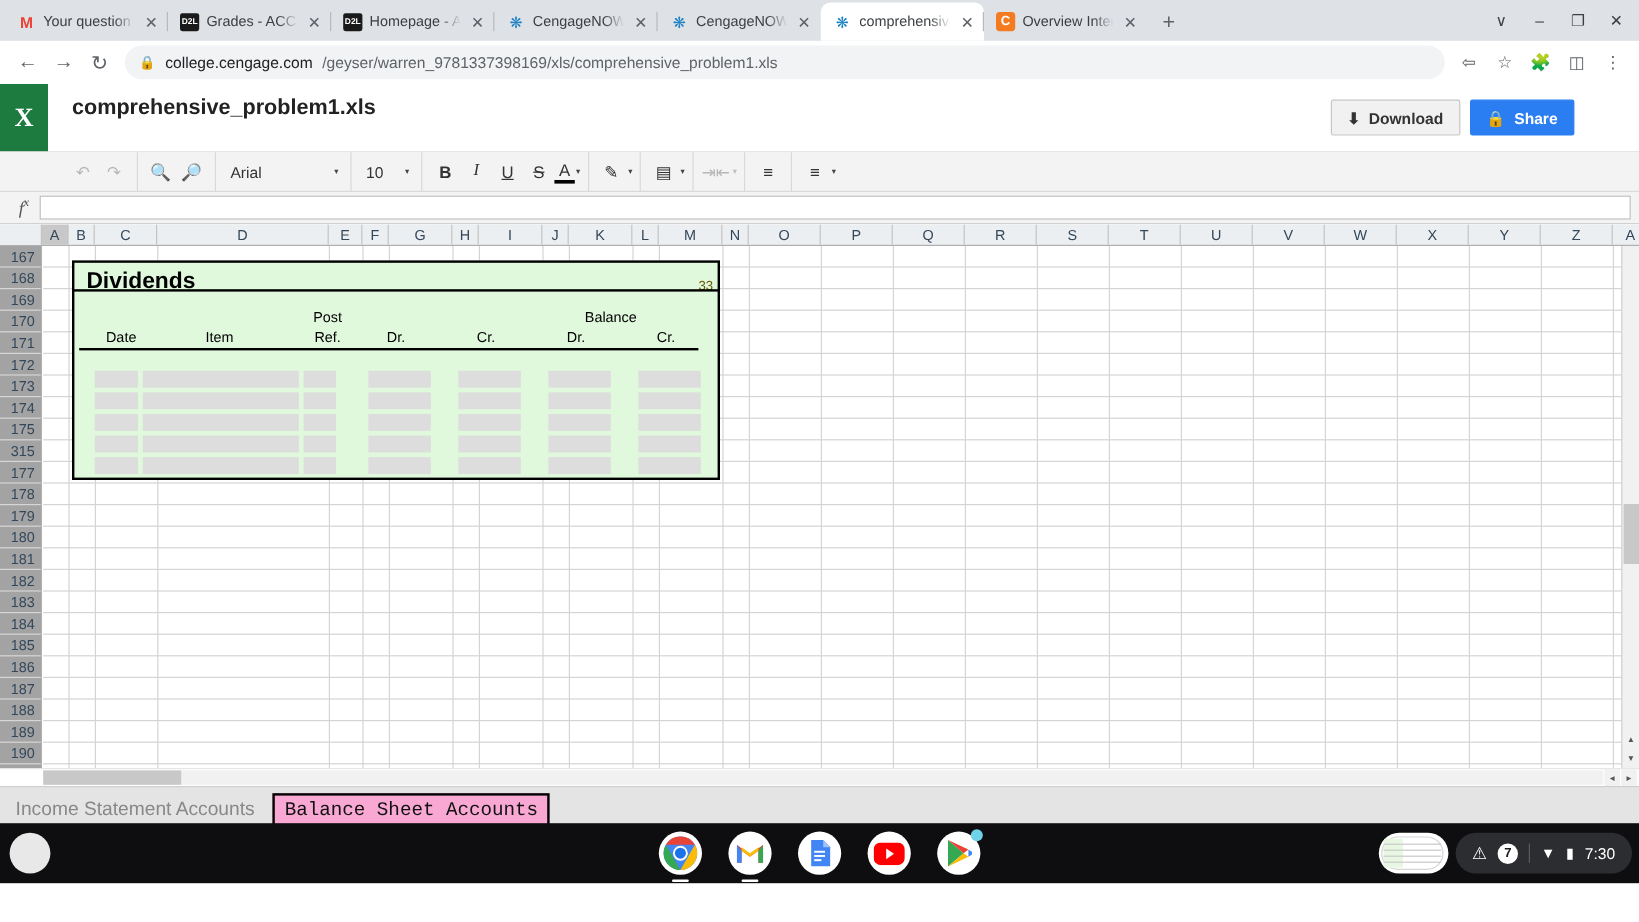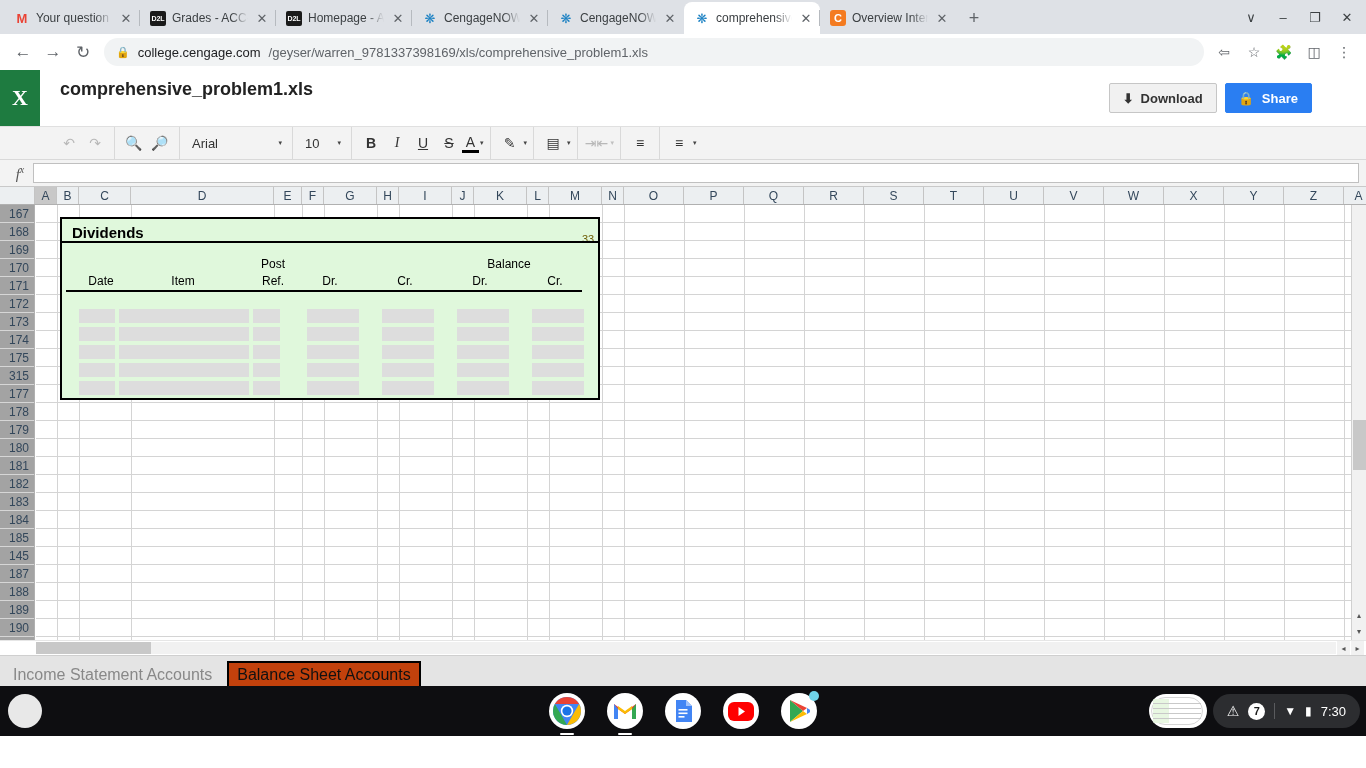--- a/index.html
+++ b/index.html
@@ -135,21 +135,21 @@
   .cells { position: absolute; top: 18px; left: 36px; right: 0; bottom: 0; }
   .gridlines { position: absolute; inset: 0; }
   .hline { position: absolute; left: 0; right: 0; height: 1px; background: #d4d4d4; }
   .vline { position: absolute; top: 0; bottom: 0; width: 1px; background: #d4d4d4; }
 
   
   .div-card {
     position: absolute; background: #e0f8dc; border: 2px solid #000;
     left: 24px; top: 12px; width: 540px; height: 183px;
   }
-  .div-title { position: absolute; left: 10px; top: 5px; font-size: 15px;
+  .div-title { position: absolute; left: 10px; top: 5px; font-size: 19px;
                font-weight: bold; color: #000; }
   .div-num { position: absolute; right: 2px; top: 14px; font-size: 11px;
              color: #6b5a00; overflow: hidden; width: 14px; }
   .hdr-sep-top { position: absolute; left: -2px; right: -2px; top: 22px; height: 2px; background: #000; }
   .hdr-sep-bot { position: absolute; left: 4px; right: 16px; top: 71px; height: 2px; background: #000; }
   .hcell { position: absolute; font-size: 12px; color: #000; text-align: center; }
   .blank-cell { position: absolute; background: #ddd; }
 
   
   .vscroll { position: absolute; right: 0; top: 18px; width: 15px; bottom: 0;
@@ -164,22 +164,22 @@
                  position: relative; border-top: 1px solid #e6e6e6; }
   .hs-track { position: absolute; left: 36px; right: 30px; top: 1px; height: 12px; background: #f1f1f1; }
   .hs-thumb { position: absolute; left: 36px; top: 1px; width: 115px; height: 12px; background: #c8c8c8; }
   .hs-arrows { position: absolute; right: 2px; top: 0; display: flex; gap: 1px; }
   .hs-arrow { width: 13px; height: 14px; display: flex; align-items: center;
               justify-content: center; font-size: 8px; color: #555; background: #f1f1f1; }
 
   .sheet-tabs { height: 31px; background: #e4e4e4; display: flex; align-items: center;
                 padding-left: 4px; gap: 6px; border-top: 1px solid #cfcfcf; }
   .sheet-tab { font-size: 16px; color: #888; padding: 4px 9px; margin-top: 8px; }
-  .sheet-tab.active { background: #c2410c; color: #111; border: 2px solid #000;
-                      padding: 3px 8px; }
+  .sheet-tab.active { background: #f9a8d4; color: #111; border: 2px solid #000;
+                      padding: 3px 8px; font-family: Liberation Mono, monospace; }
 
   
   .shelf { height: 50px; background: #0e0e11; display: flex; align-items: center;
            position: relative; }
   .shelf-launcher { position: absolute; left: 8px; width: 34px; height: 34px;
                     border-radius: 50%; background: #e8e8e8; top: 8px; }
   .shelf-apps { margin: 0 auto; display: flex; gap: 22px; align-items: center; }
   .appicon { width: 36px; height: 36px; border-radius: 50%; background: #fff;
              display: flex; align-items: center; justify-content: center;
              position: relative; }
@@ -392,21 +392,21 @@
     <div class="rh">315</div>
     <div class="rh">177</div>
     <div class="rh">178</div>
     <div class="rh">179</div>
     <div class="rh">180</div>
     <div class="rh">181</div>
     <div class="rh">182</div>
     <div class="rh">183</div>
     <div class="rh">184</div>
     <div class="rh">185</div>
-    <div class="rh">145</div>
+    <div class="rh">186</div>
     <div class="rh">187</div>
     <div class="rh">188</div>
     <div class="rh">189</div>
     <div class="rh">190</div>
     <div class="rh">191</div>
 
   </div>
 
   <div class="cells">
     <div class="gridlines">

